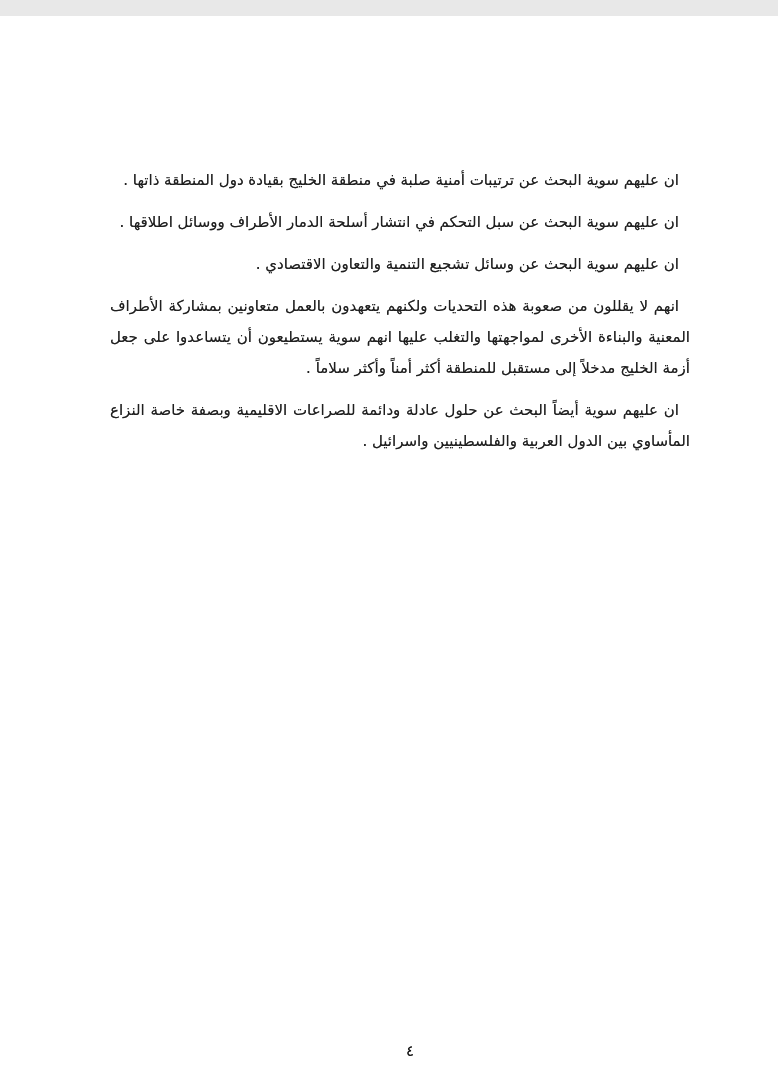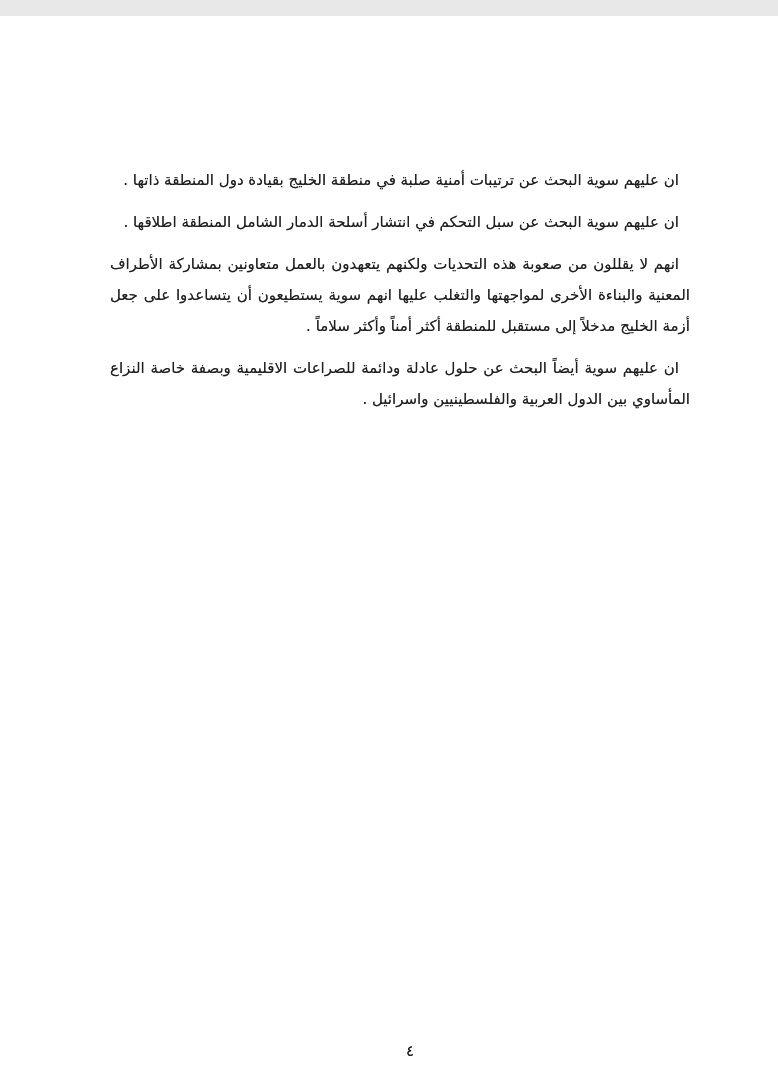--- a/index.html
+++ b/index.html
@@ -48,20 +48,21 @@
     text-shadow: 0 0 0.5px rgba(0,0,0,0.5);
   }
 </style>
 </head>
 <body>
 
 <div class="page">
 
   <main class="body-text" dir="rtl">
     <p>ان عليهم سوية البحث عن ترتيبات أمنية صلبة في منطقة الخليج بقيادة دول المنطقة ذاتها .</p>
-    <p>ان عليهم سوية البحث عن سبل التحكم في انتشار أسلحة الدمار الشامل المنطقة اطلاقها .</p>
+    <p>ان عليهم سوية البحث عن سبل التحكم في انتشار أسلحة الدمار الأطراف ووسائل اطلاقها .</p>
+    <p>ان عليهم سوية البحث عن وسائل تشجيع التنمية والتعاون الاقتصادي .</p>
     <p>انهم لا يقللون من صعوبة هذه التحديات ولكنهم يتعهدون بالعمل متعاونين بمشاركة الأطراف المعنية والبناءة الأخرى لمواجهتها والتغلب عليها انهم سوية يستطيعون أن يتساعدوا على جعل أزمة الخليج مدخلاً إلى مستقبل للمنطقة أكثر أمناً وأكثر سلاماً .</p>
     <p>ان عليهم سوية أيضاً البحث عن حلول عادلة ودائمة للصراعات الاقليمية وبصفة خاصة النزاع المأساوي بين الدول العربية والفلسطينيين واسرائيل .</p>
   </main>
 
   <div class="page-number">٤</div>
 
 </div>
 
 </body></html>

